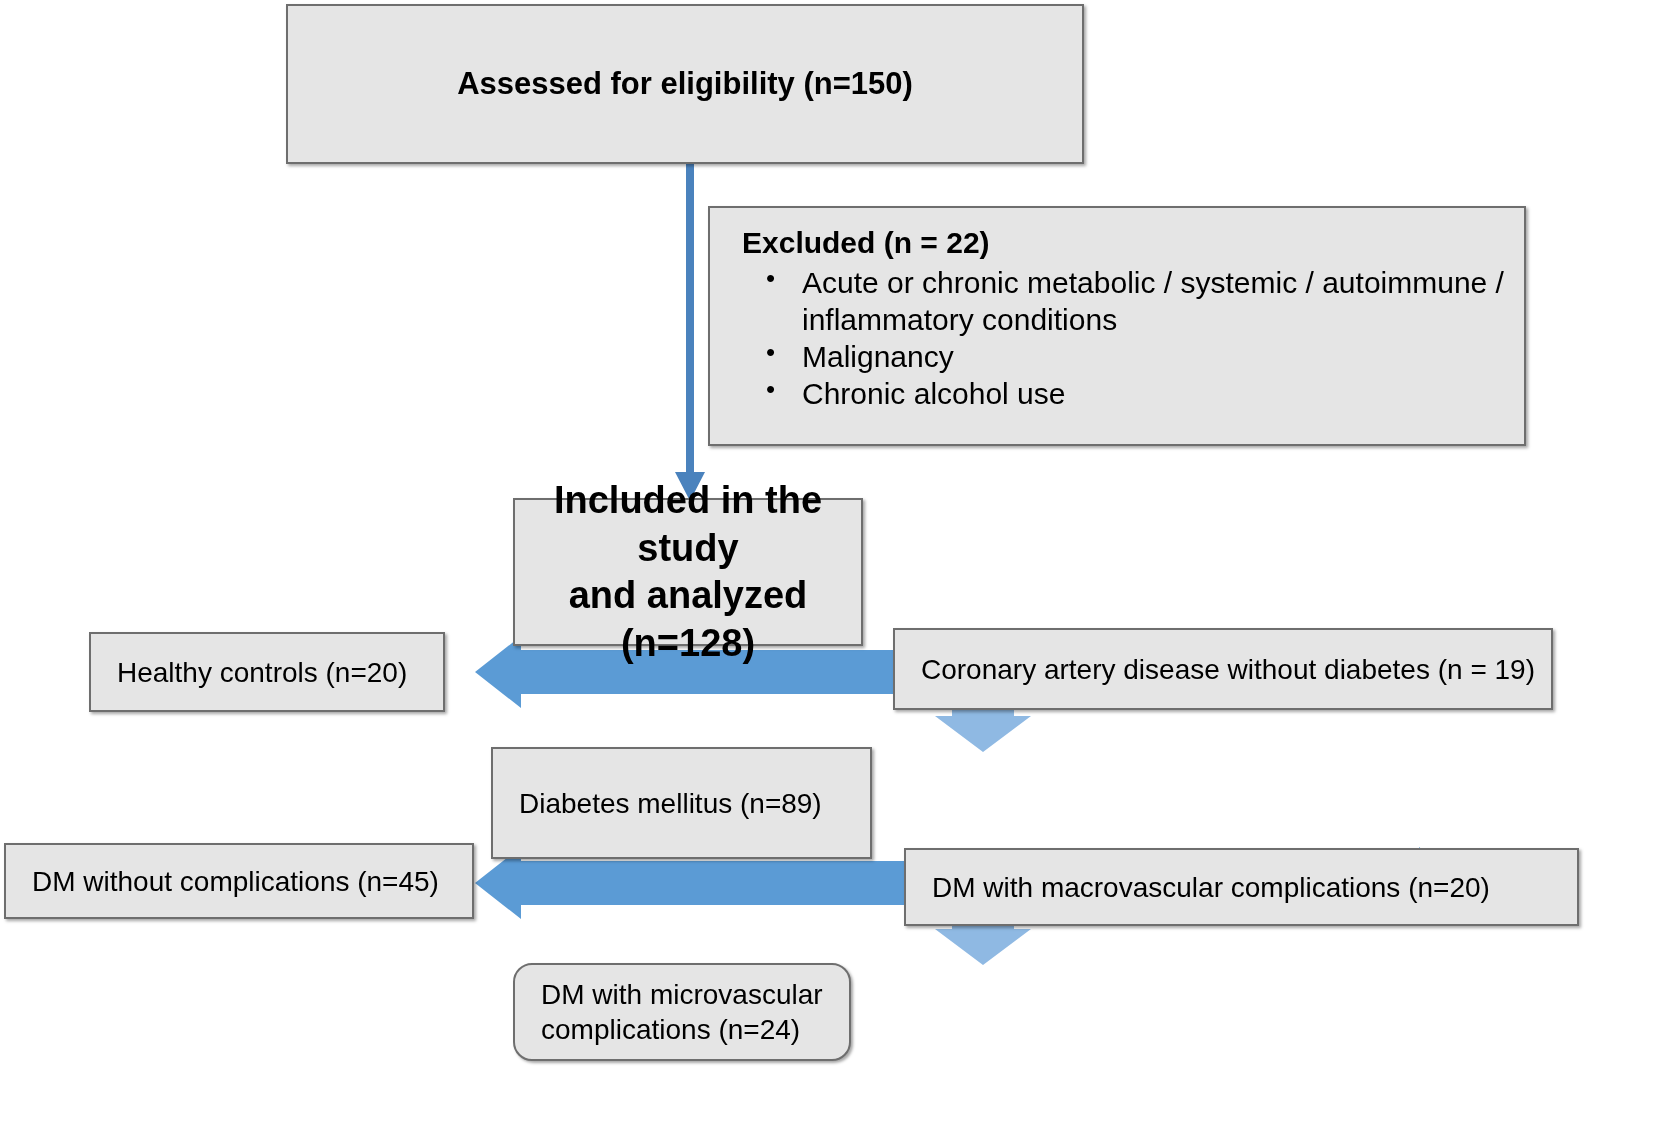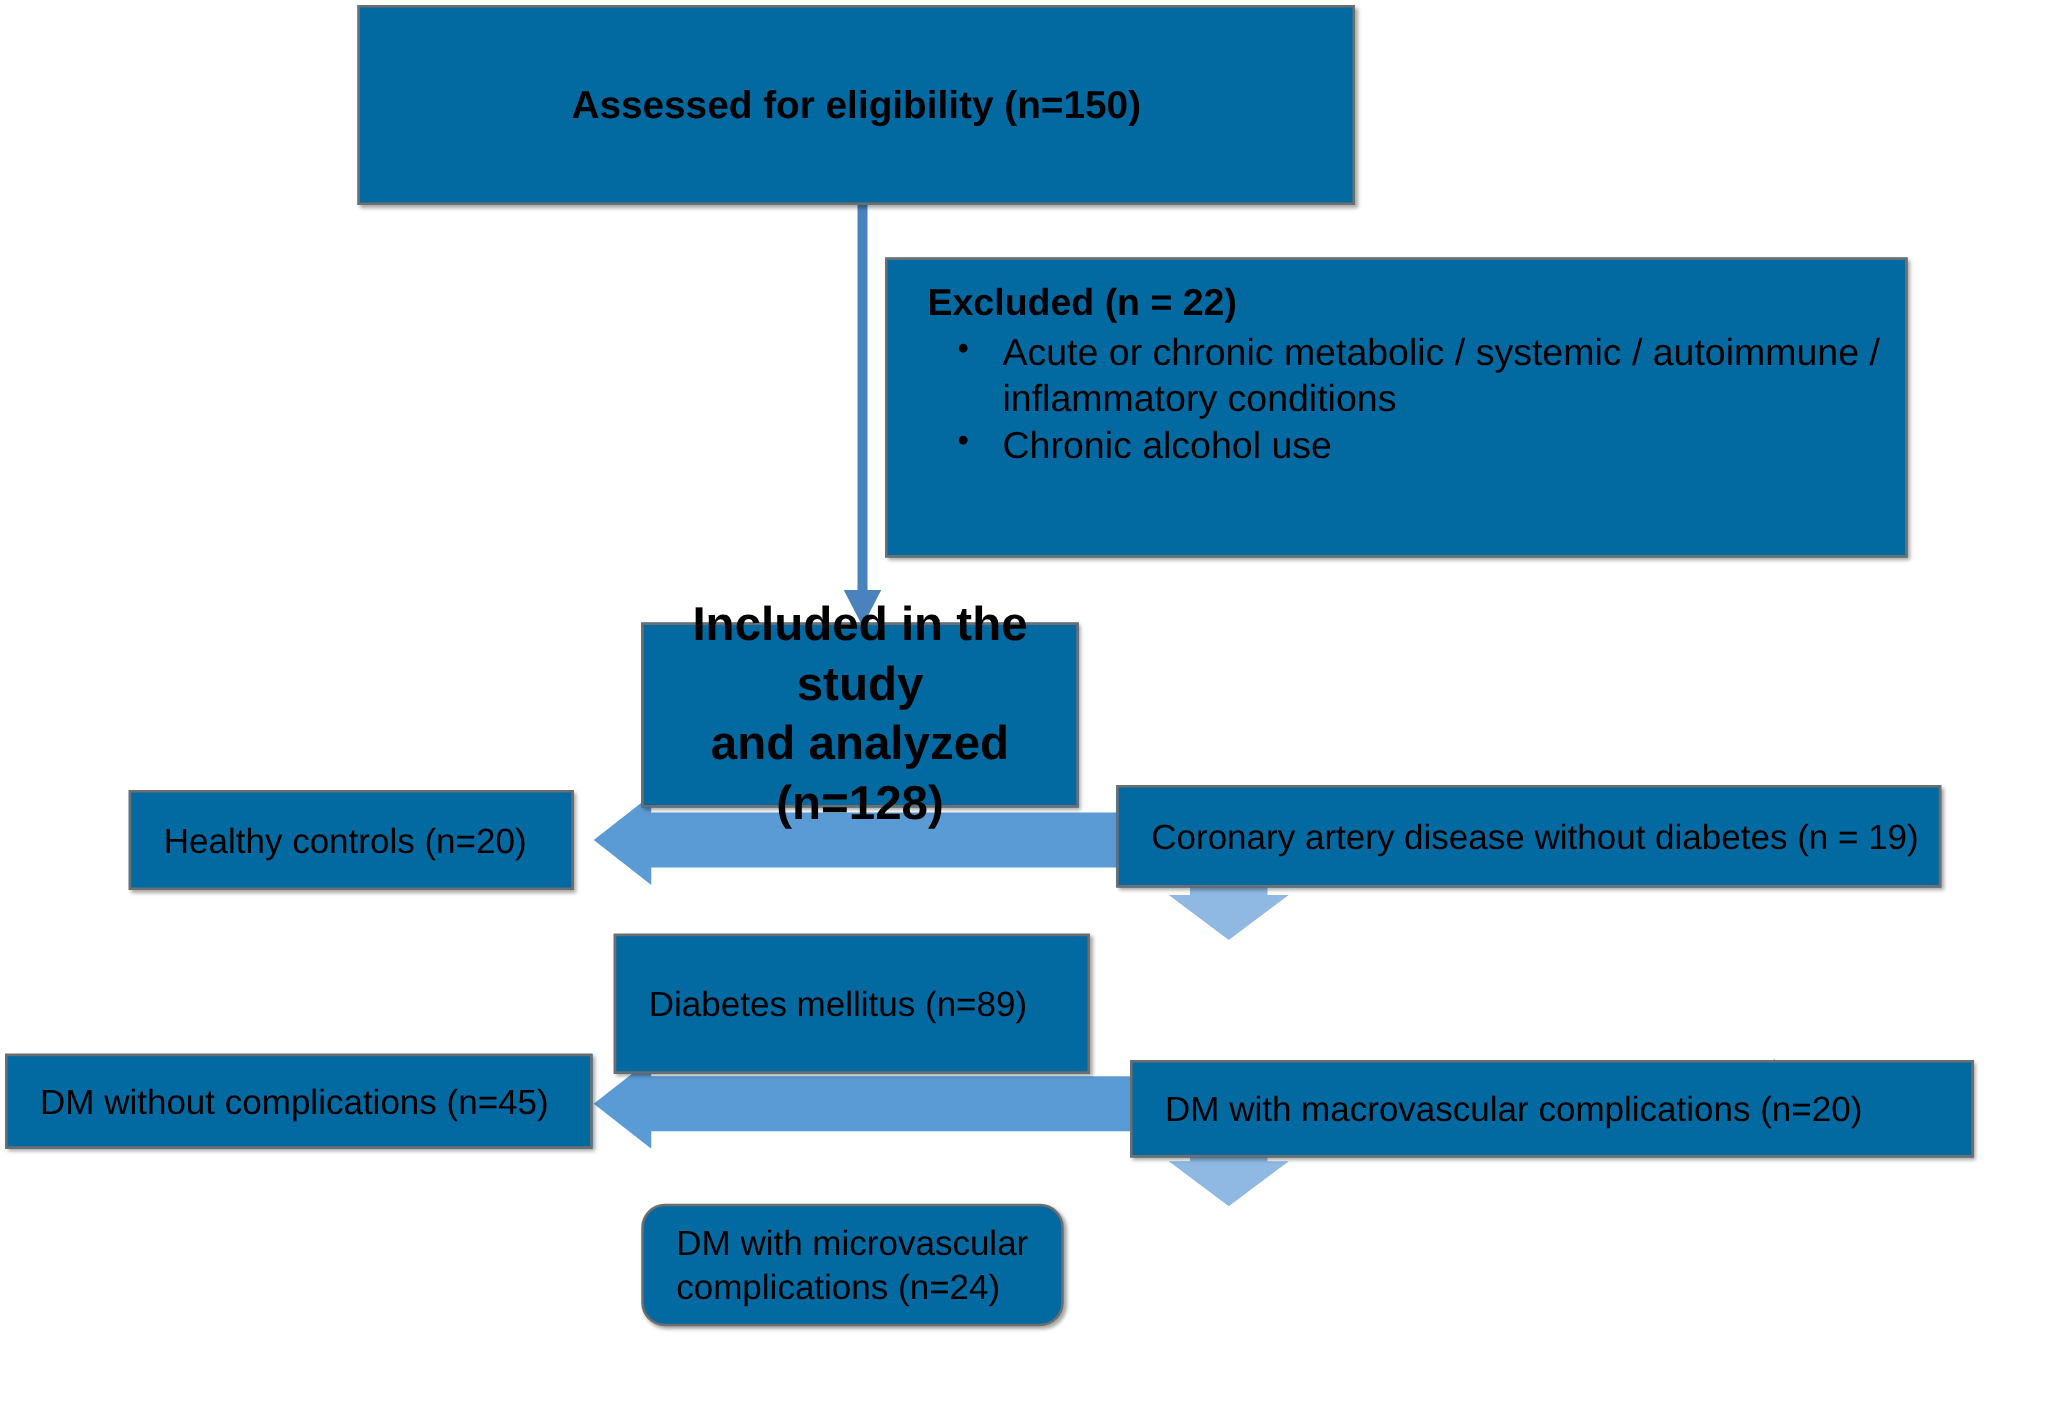--- a/index.html
+++ b/index.html
@@ -14,21 +14,21 @@
   #canvas {
     position: relative;
     width: 1654px;
     height: 1125px;
     background: #ffffff;
     overflow: hidden;
   }
   .box {
     position: absolute;
     box-sizing: border-box;
-    background: #0369a1;
+    background: #e5e5e5;
     border: 2px solid #6e6e6e;
     box-shadow: 2px 2px 3px rgba(0,0,0,0.35);
     display: flex;
     align-items: center;
     z-index: 5;
   }
   .box .txt {
     width: 100%;
     line-height: 1.25;
   }
@@ -67,21 +67,21 @@
     font-size: 26px;
   }
 
   
   #box-included {
     left: 513px; top: 498px; width: 350px; height: 148px;
     font-size: 38px; font-weight: bold;
   }
   
   #box-healthy {
-    left: 103px; top: 632px; width: 356px; height: 80px;
+    left: 89px; top: 632px; width: 356px; height: 80px;
     font-size: 28px;
   }
   #box-cad {
     left: 893px; top: 628px; width: 660px; height: 82px;
     font-size: 28px;
   }
   
   #box-dm {
     left: 491px; top: 747px; width: 381px; height: 112px;
     font-size: 28px;
@@ -135,20 +135,21 @@
 
   <div class="box center" id="box-eligibility">
     <div class="txt bold">Assessed for eligibility (n=150)</div>
   </div>
 
   <div class="box" id="box-excluded">
     <div class="txt">
       <div class="excl-title">Excluded (n = 22)</div>
       <ul class="excl-list">
         <li>Acute or chronic metabolic / systemic / autoimmune / inflammatory conditions</li>
+        <li>Malignancy</li>
         <li>Chronic alcohol use</li>
       </ul>
     </div>
   </div>
 
   <div class="box center" id="box-included">
     <div class="txt">
       <div>Included in the study</div>
       <div>and analyzed</div>
       <div>(n=128)</div>

